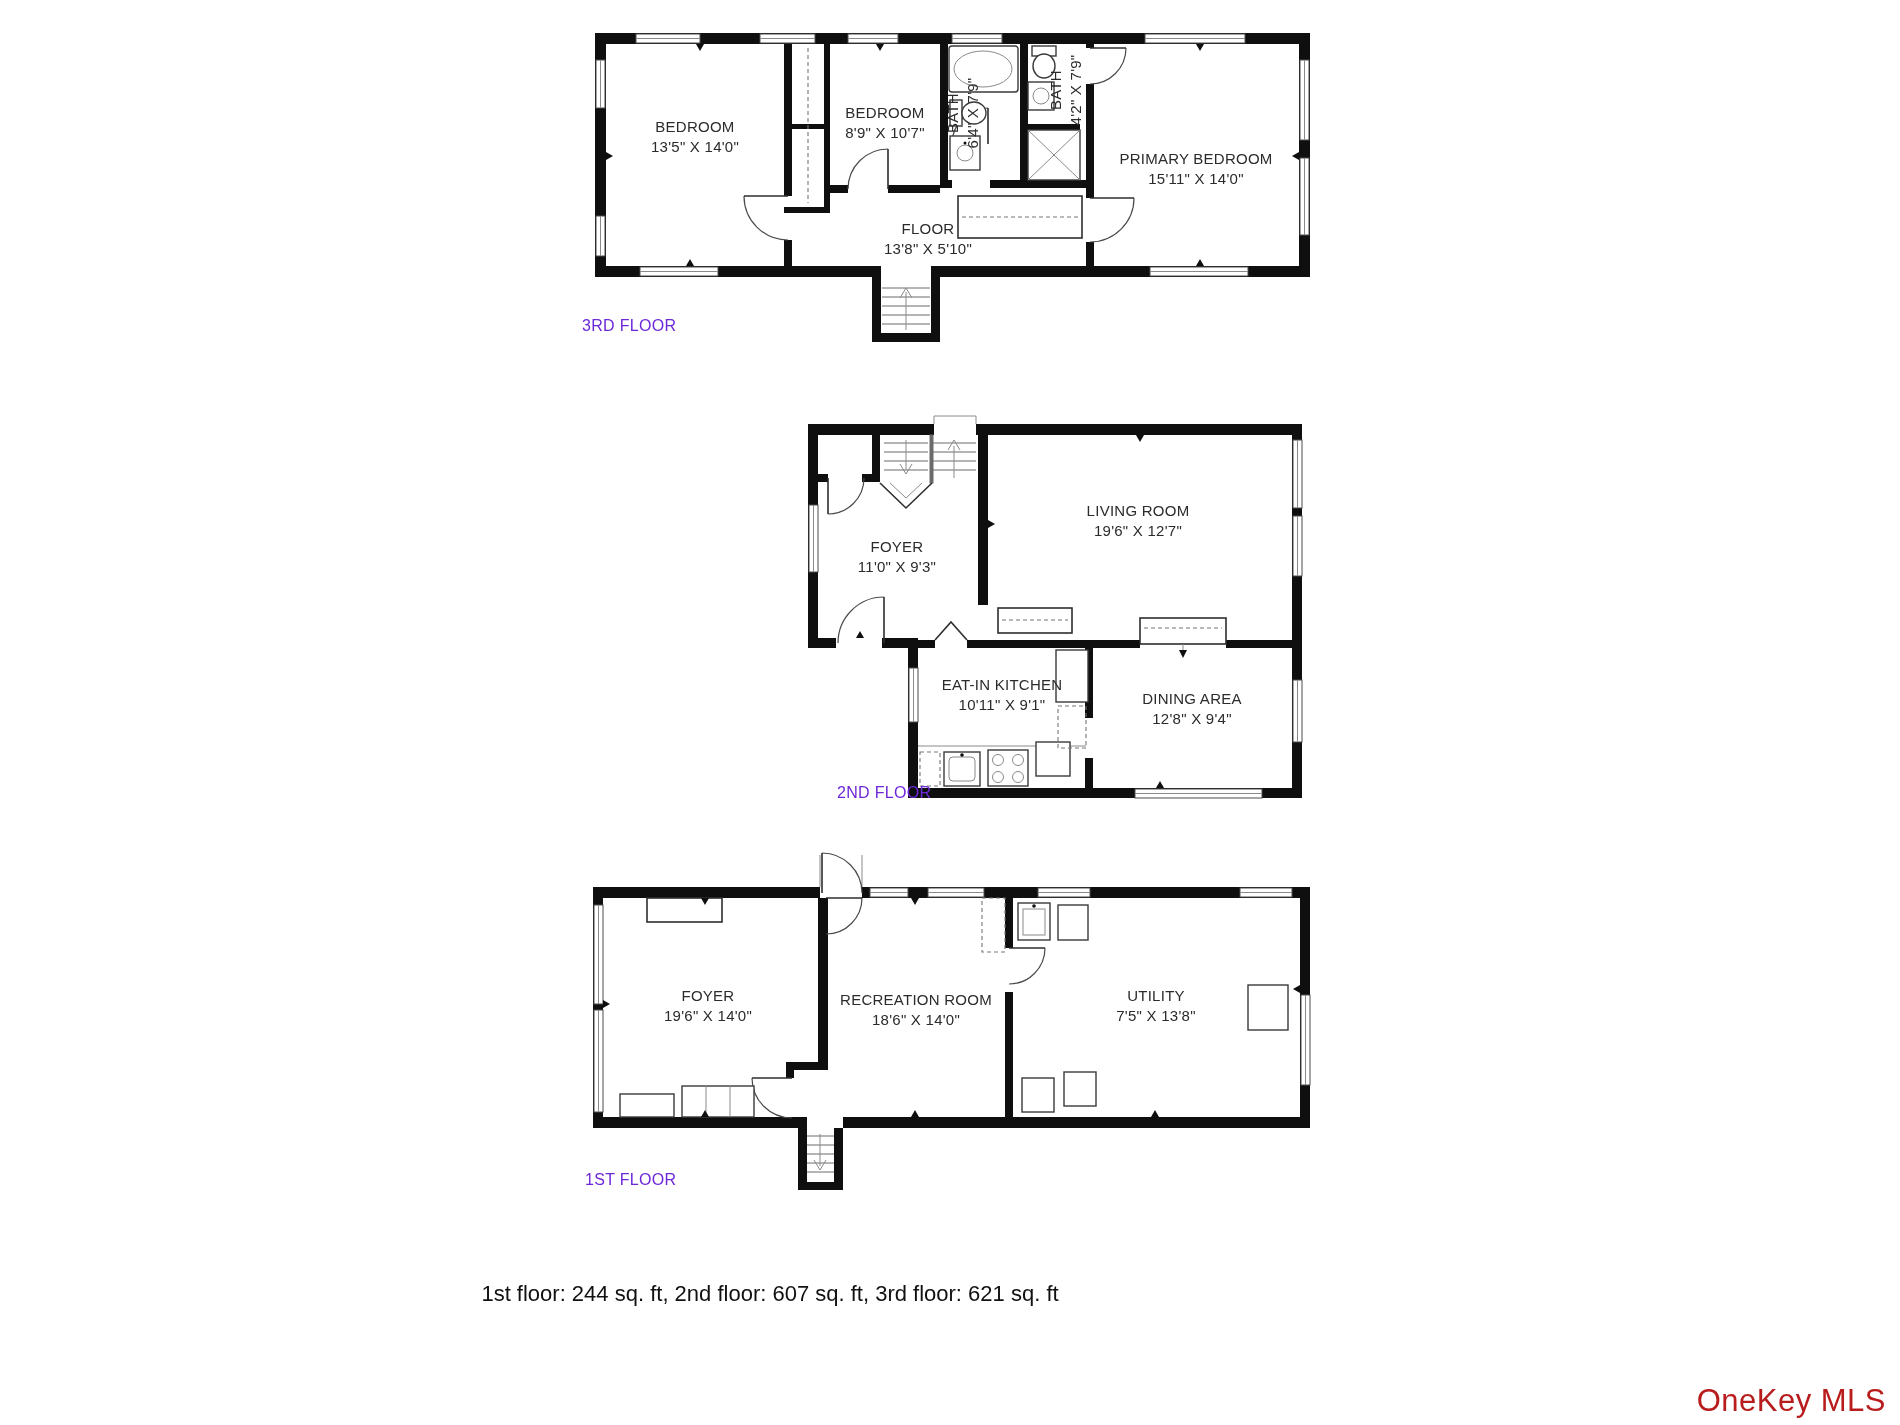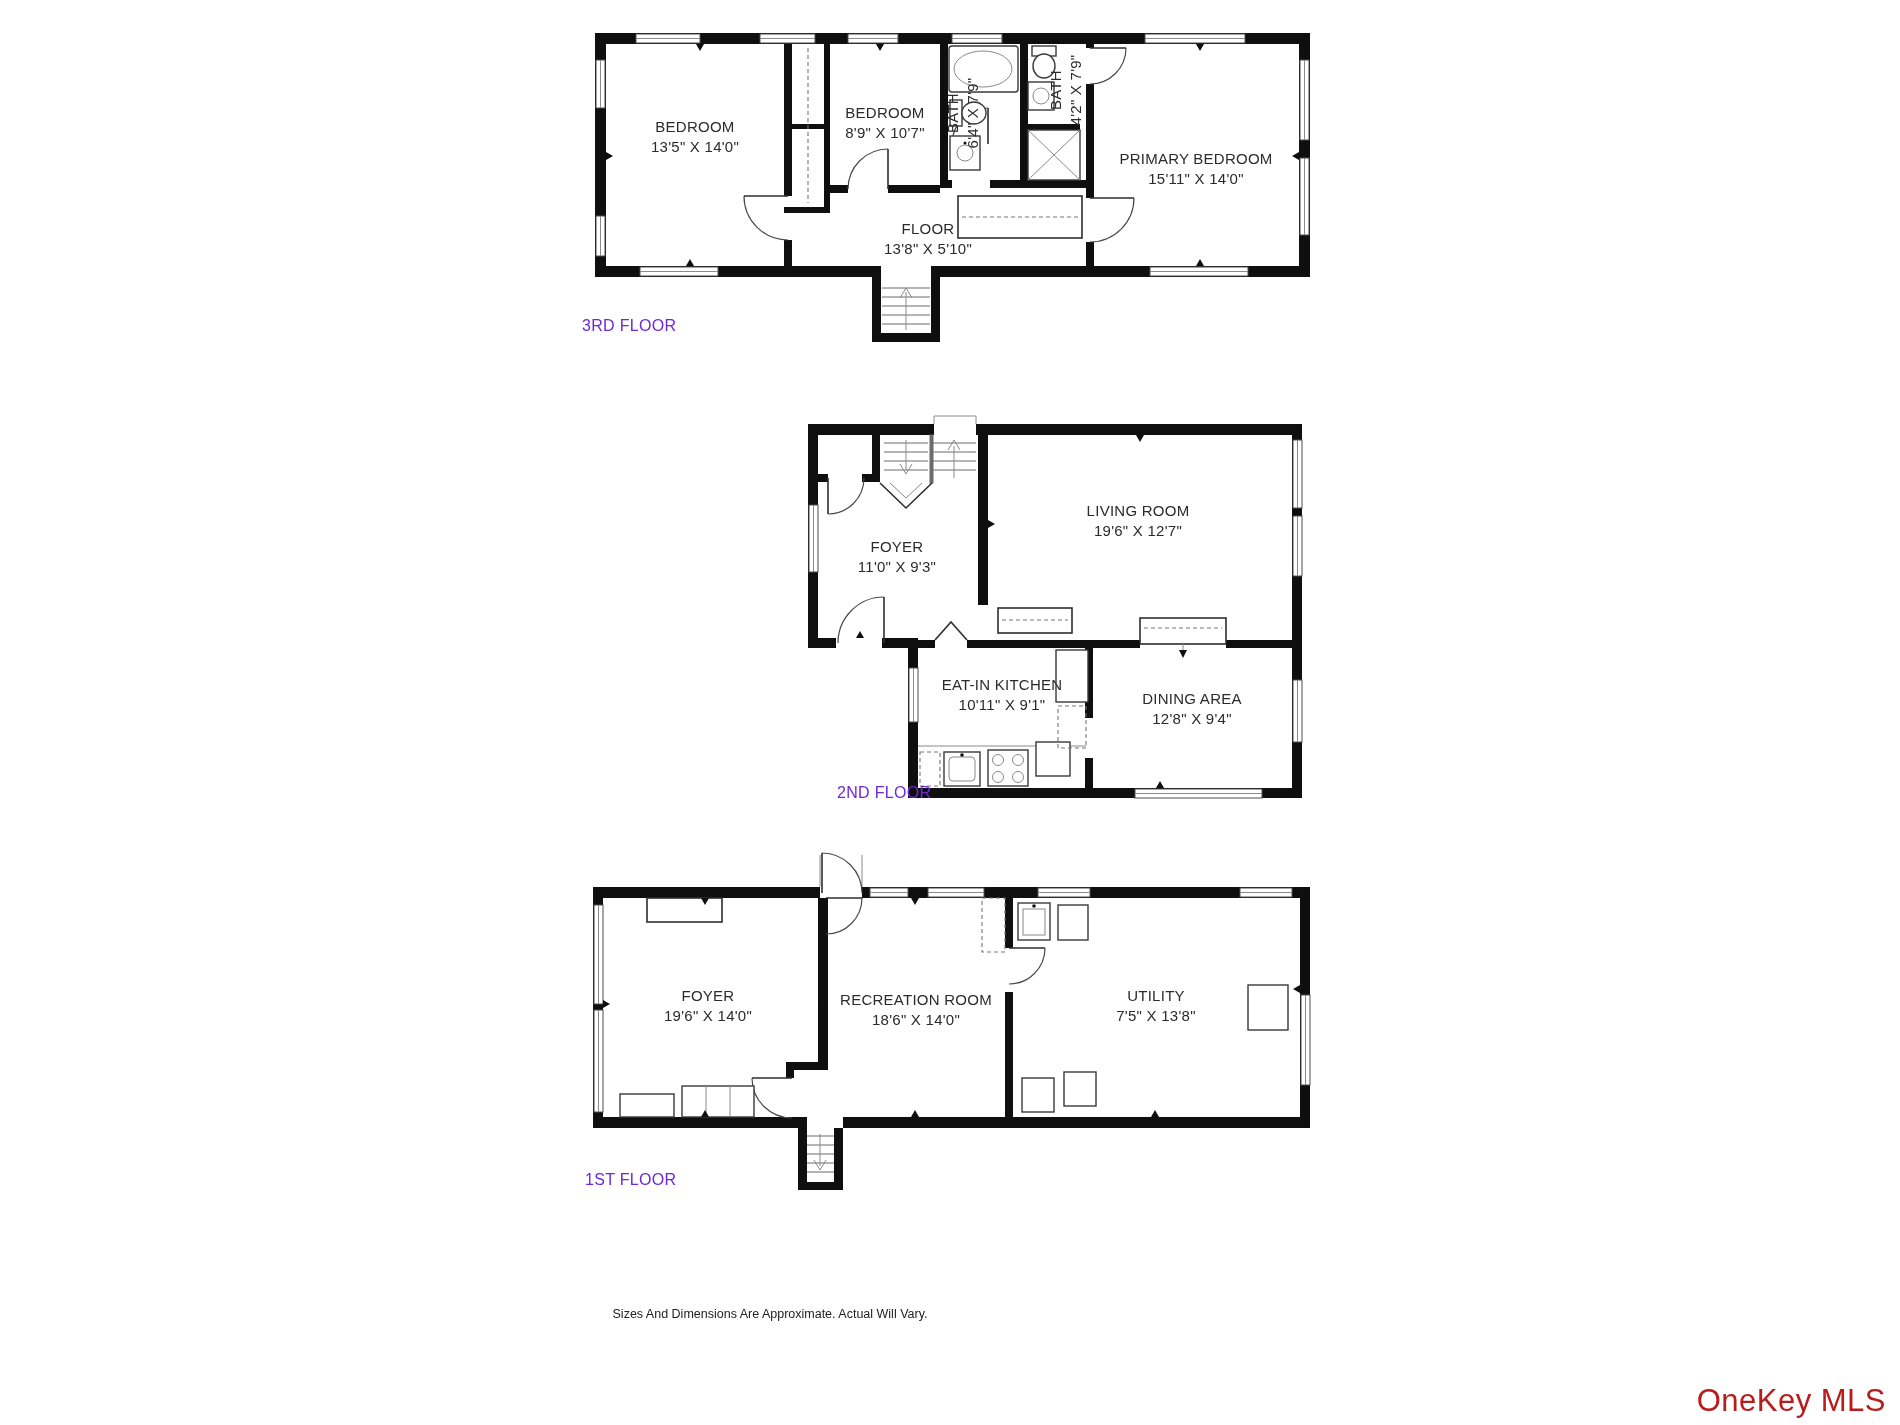--- a/index.html
+++ b/index.html
@@ -389,16 +389,16 @@
 <div class="room" style="left:1156px;top:1006px">
   <div>UTILITY</div>
     <div>7'5" X 13'8"</div>
 </div>
 
 <div class="floortag" style="left:582px;top:317px">3RD FLOOR</div>
 <div class="floortag" style="left:837px;top:784px">2ND FLOOR</div>
 <div class="floortag" style="left:585px;top:1171px">1ST FLOOR</div>
 
 <div class="summary">
-  <div class="disc">Sizes And Dimensions Are Approximate. Actual Will Vary.</div>
+  <div class="ln">1st floor: 244 sq. ft, 2nd floor: 607 sq. ft, 3rd floor: 621 sq. ft</div>
 </div>
 
 <div class="watermark">OneKey MLS</div>
 
 </body></html>

